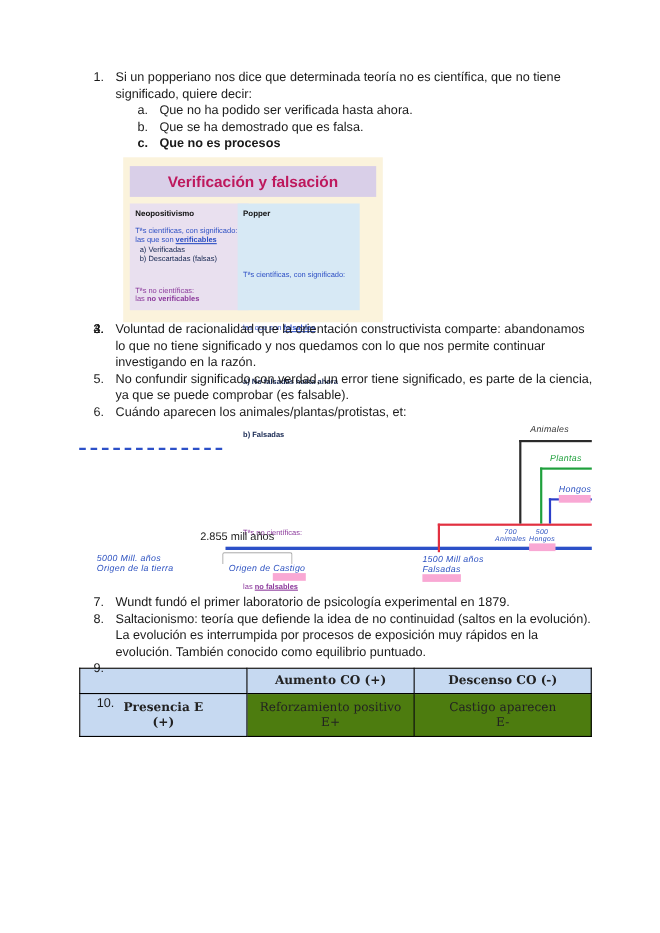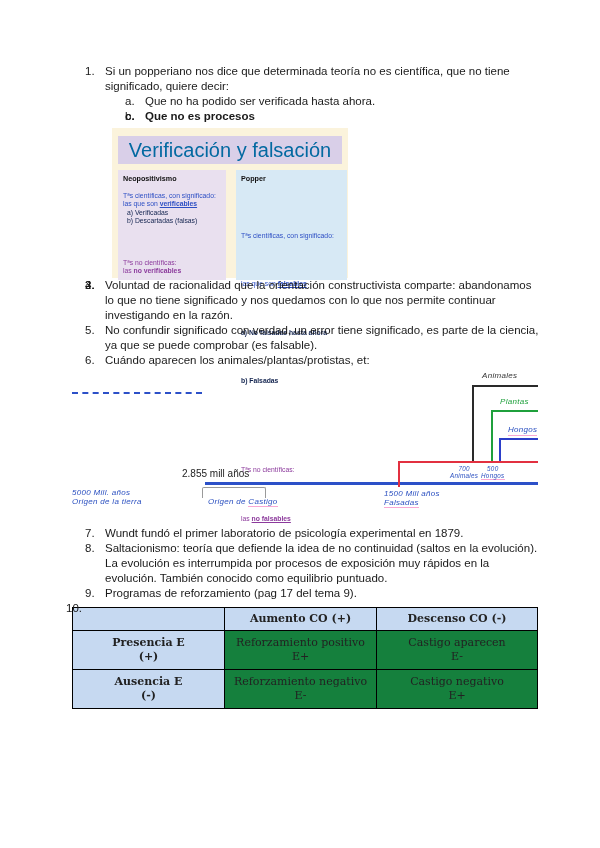--- a/index.html
+++ b/index.html
@@ -19,27 +19,27 @@
 
   
   .infographic {
     position:relative; width:236px; height:150px; margin:4px 0 0 112px;
     background:#fbf3dc;
   }
   .info-title-band {
     position:absolute; left:6px; top:8px; width:224px; height:28px;
     background:#d9cfe8; display:flex; align-items:center; justify-content:center;
   }
-  .info-title { color:#0369a1; font-size:20px; font-weight:400; }
+  .info-title { color:#be185d; font-size:14px; font-weight:700; }
   .panel {
-    position:absolute; top:42px; height:110px; padding:5px 4px 4px 5px;
+    position:absolute; top:42px; height:97px; padding:5px 4px 4px 5px;
     display:flex; flex-direction:column; font-size:6.8px; line-height:8.6px;
   }
   .panel-left  { left:6px;  width:108px; background:#e9e0ef; }
-  .panel-right { left:124px; width:111px; background:#d7e9f5;gap:40px; }
+  .panel-right { left:104px; width:111px; background:#d7e9f5;gap:40px; }
   .panel-header { color:#111; font-weight:bold; font-size:7.2px; margin-bottom:8px; }
   .panel-blue { color:#2d4fc4; }
   .panel-ab { color:#13244f; padding-left:4px; }
   .panel-right .panel-ab { font-weight:bold; padding-left:0; }
   .panel-spacer { flex:1; }
   .panel-purple { color:#8c3a9c; }
   .u { text-decoration:underline; }
 
   
   .diagram { position:relative; width:475px; height:128px; margin:24px 0 0 72px; }
@@ -54,55 +54,56 @@
   .black-v { left:400px; top:-7px; height:76px; background:#2a2a2a; }
   .green-h { left:419px; top:18px; width:47px; background:#1fa03c; }
   .green-v { left:419px; top:18px; height:51px; background:#1fa03c; }
   .hblue-h { left:427px; top:46px; width:39px; background:#2b3ec9; }
   .hblue-v { left:427px; top:46px; height:23px; background:#2b3ec9; }
   .hand { position:absolute; font-style:italic; font-size:8px; line-height:8.5px;
     color:#2b50c0; letter-spacing:0.3px; white-space:nowrap; }
   .hand.black-ink { color:#333; }
   .hand.green-ink { color:#1fa03c; }
   .hand.tiny { font-size:6.3px; line-height:7px; text-align:center; }
-  .red-u { border-bottom:1px solid #f9a8d4; }
+  .red-u { border-bottom:7px solid #f9a8d4; }
   .print-label { position:absolute; left:110px; top:74px; font-size:10px;
     color:#222; white-space:nowrap; }
   .bracket { position:absolute; left:130px; top:95px; width:64px; height:11px;
     border-left:1px solid #9a9a9a; border-right:1px solid #9a9a9a;
     border-top:1px solid #9a9a9a; border-radius:2px 2px 0 0; }
 
   
   .co-table {
     width:465px; margin:6px 0 0 72px; border-collapse:collapse;
     font-family:"DejaVu Serif", serif; font-size:11px; line-height:14px;
     color:#222; text-align:center; table-layout:fixed;
   }
   .co-table td { border:1.6px solid #000; padding:5px 3px; }
   .co-table .hdr { background:#c6d9f1; font-weight:bold; }
-  .co-table .body-cell { background:#15803d; }
+  .co-table .body-cell { background:#4d7c0f; }
   .co-table col.c1 { width:152px; } .co-table col.c2 { width:152px; } .co-table col.c3 { width:161px; }
   .co-table tr.header-row td { padding:4px 3px; }
 </style>
 </head>
 <body>
 
 <div class="page">
   <div class="content">
 
     <div class="li">
       <span class="num">1.</span>
       <span class="txt">Si un popperiano nos dice que determinada teoría no es científica, que no tiene significado, quiere decir:</span>
     </div>
     <div class="li sub">
       <span class="num">a.</span>
       <span class="txt">Que no ha podido ser verificada hasta ahora.</span>
     </div>
     <div class="li sub">
       <span class="num">b.</span>
+      <span class="txt">Que se ha demostrado que es falsa.</span>
     </div>
     <div class="li sub bold">
       <span class="num">c.</span>
       <span class="txt">Que no es procesos</span>
     </div>
 
     <div class="infographic">
       <div class="info-title-band">
         <span class="info-title">Verificación y falsación</span>
       </div>
@@ -161,21 +162,21 @@
       <div class="hline hblue-h"></div>
       <div class="vline hblue-v"></div>
 
       <div class="hand black-ink" style="left:410px; top:-20px;">Animales</div>
       <div class="hand green-ink" style="left:428px; top:6px;text-align:right;">Plantas</div>
       <div class="hand red-u" style="left:436px; top:34px;">Hongos</div>
 
       <div class="print-label">2.855 mill años</div>
       <div class="bracket"></div>
 
-      <div class="hand" style="left:0px; top:97px;">
+      <div class="hand" style="left:16px; top:97px;">
         <span>5000 Mill. años</span><br>
         <span>Origen de la tierra</span>
       </div>
       <div class="hand" style="left:136px; top:106px;">
         <span>Origen de </span><span class="red-u">Castigo</span>
       </div>
       <div class="hand" style="left:312px; top:98px;">
         <span>1500 Mill años</span><br>
         <span class="red-u">Falsadas</span>
       </div>
@@ -192,24 +193,23 @@
     <div class="li" style="margin-top:6px;">
       <span class="num">7.</span>
       <span class="txt">Wundt fundó el primer laboratorio de psicología experimental en 1879.</span>
     </div>
     <div class="li">
       <span class="num">8.</span>
       <span class="txt">Saltacionismo: teoría que defiende la idea de no continuidad (saltos en la evolución). La evolución es interrumpida por procesos de exposición muy rápidos en la evolución. También conocido como equilibrio puntuado.</span>
     </div>
     <div class="li">
       <span class="num">9.</span>
-      <span class="txt">Programas de reforzamiento (pag 17 del tema 9).</span>
-    </div>
-    <div class="li">
-      <span class="num" style="left:66px;">10.</span>
+    </div>
+    <div class="li">
+      <span class="num" style="left:88px;margin-top:32px;">10.</span>
       <span class="txt"></span>
     </div>
 
     <table class="co-table">
       <colgroup>
           <col class="c1">
           <col class="c2">
           <col class="c3">
         </colgroup>
       <tbody>
@@ -222,28 +222,17 @@
         <td class="hdr">
           <span>Presencia E</span><br><span>(+)</span>
         </td>
         <td class="body-cell">
           <span>Reforzamiento positivo</span><br><span>E+</span>
         </td>
         <td class="body-cell">
           <span>Castigo aparecen</span><br><span>E-</span>
         </td>
       </tr>
-      <tr>
-        <td class="hdr">
-          <span>Ausencia E</span><br><span>(-)</span>
-        </td>
-        <td class="body-cell">
-          <span>Reforzamiento negativo</span><br><span>E-</span>
-        </td>
-        <td class="body-cell">
-          <span>Castigo negativo</span><br><span>E+</span>
-        </td>
-      </tr>
     </tbody>
       </table>
 
   </div>
 </div>
 
 </body></html>

